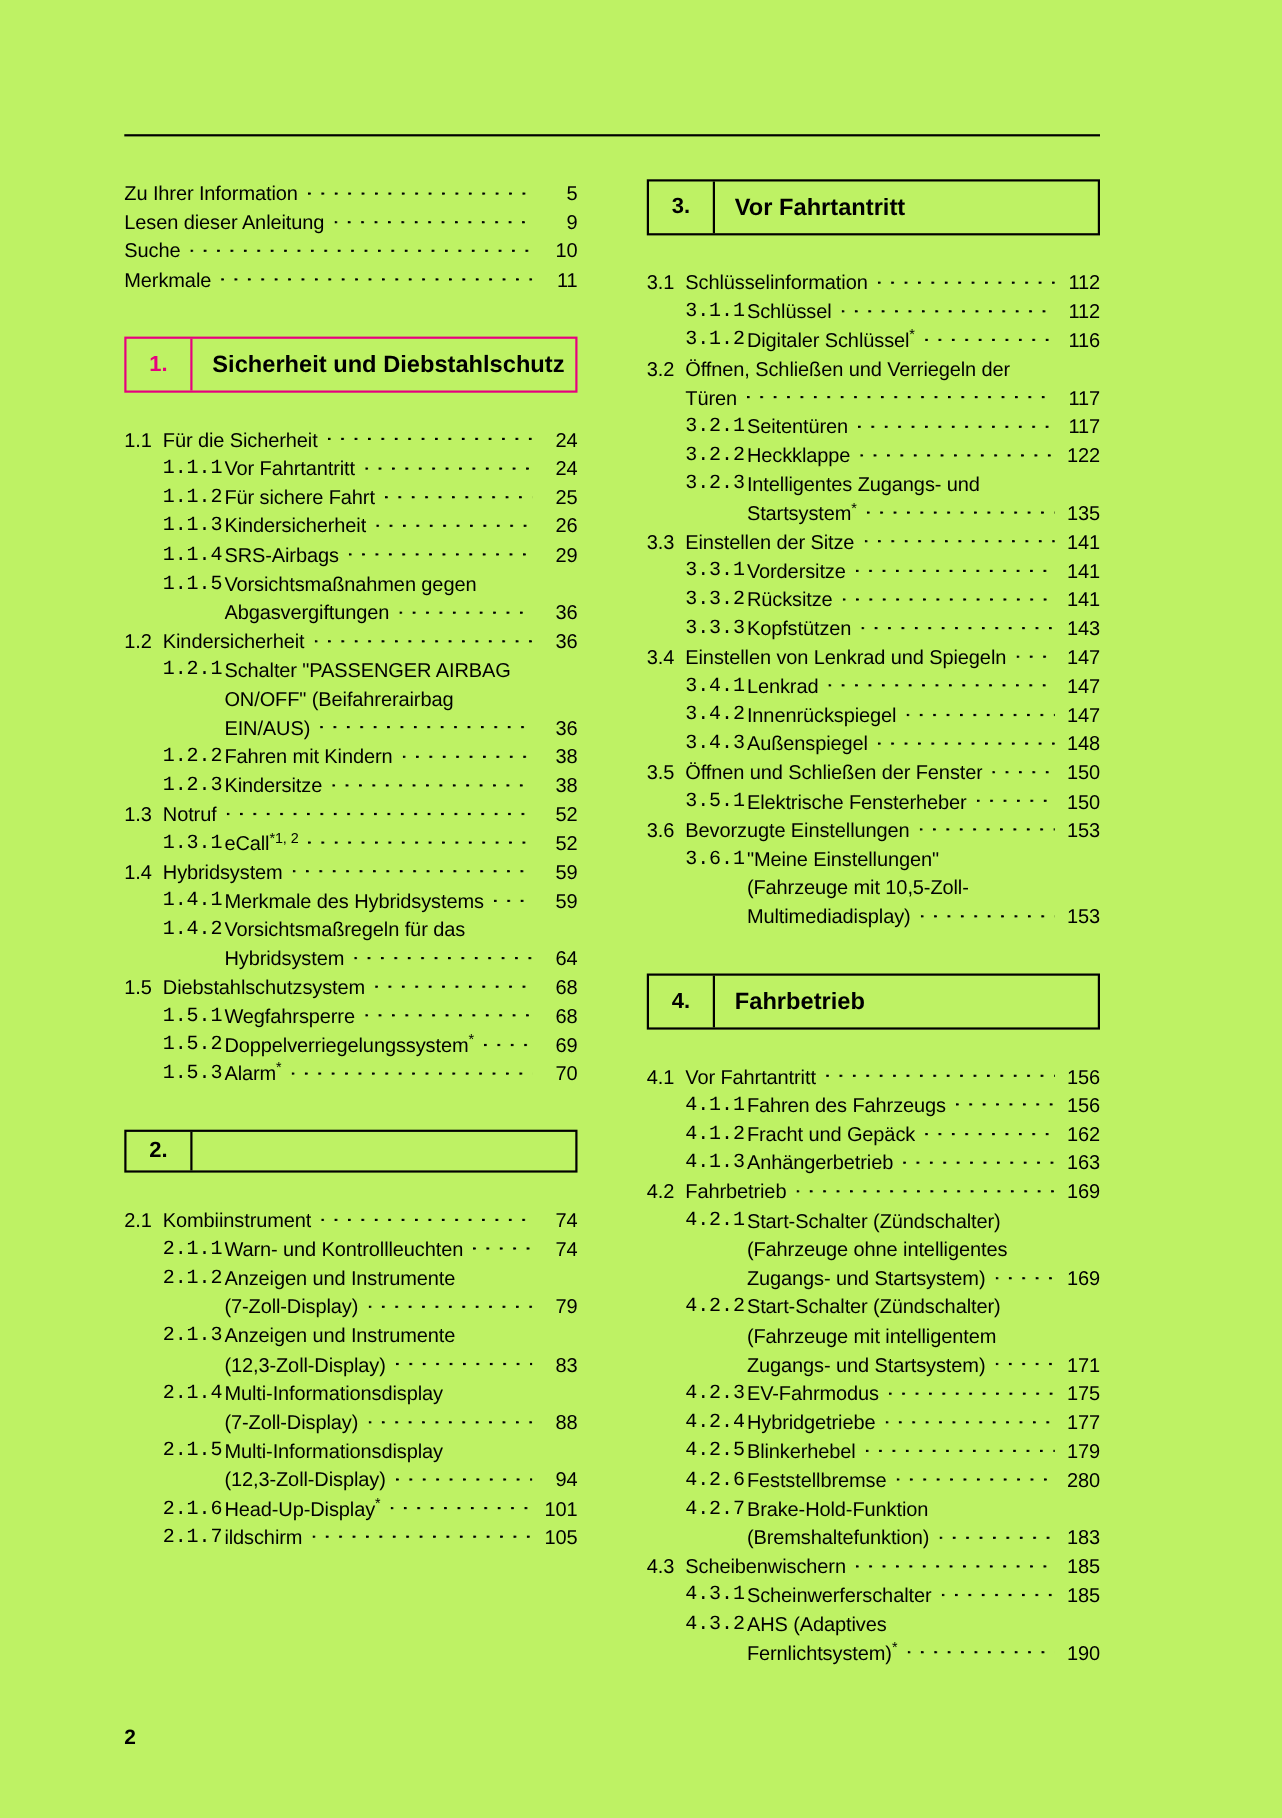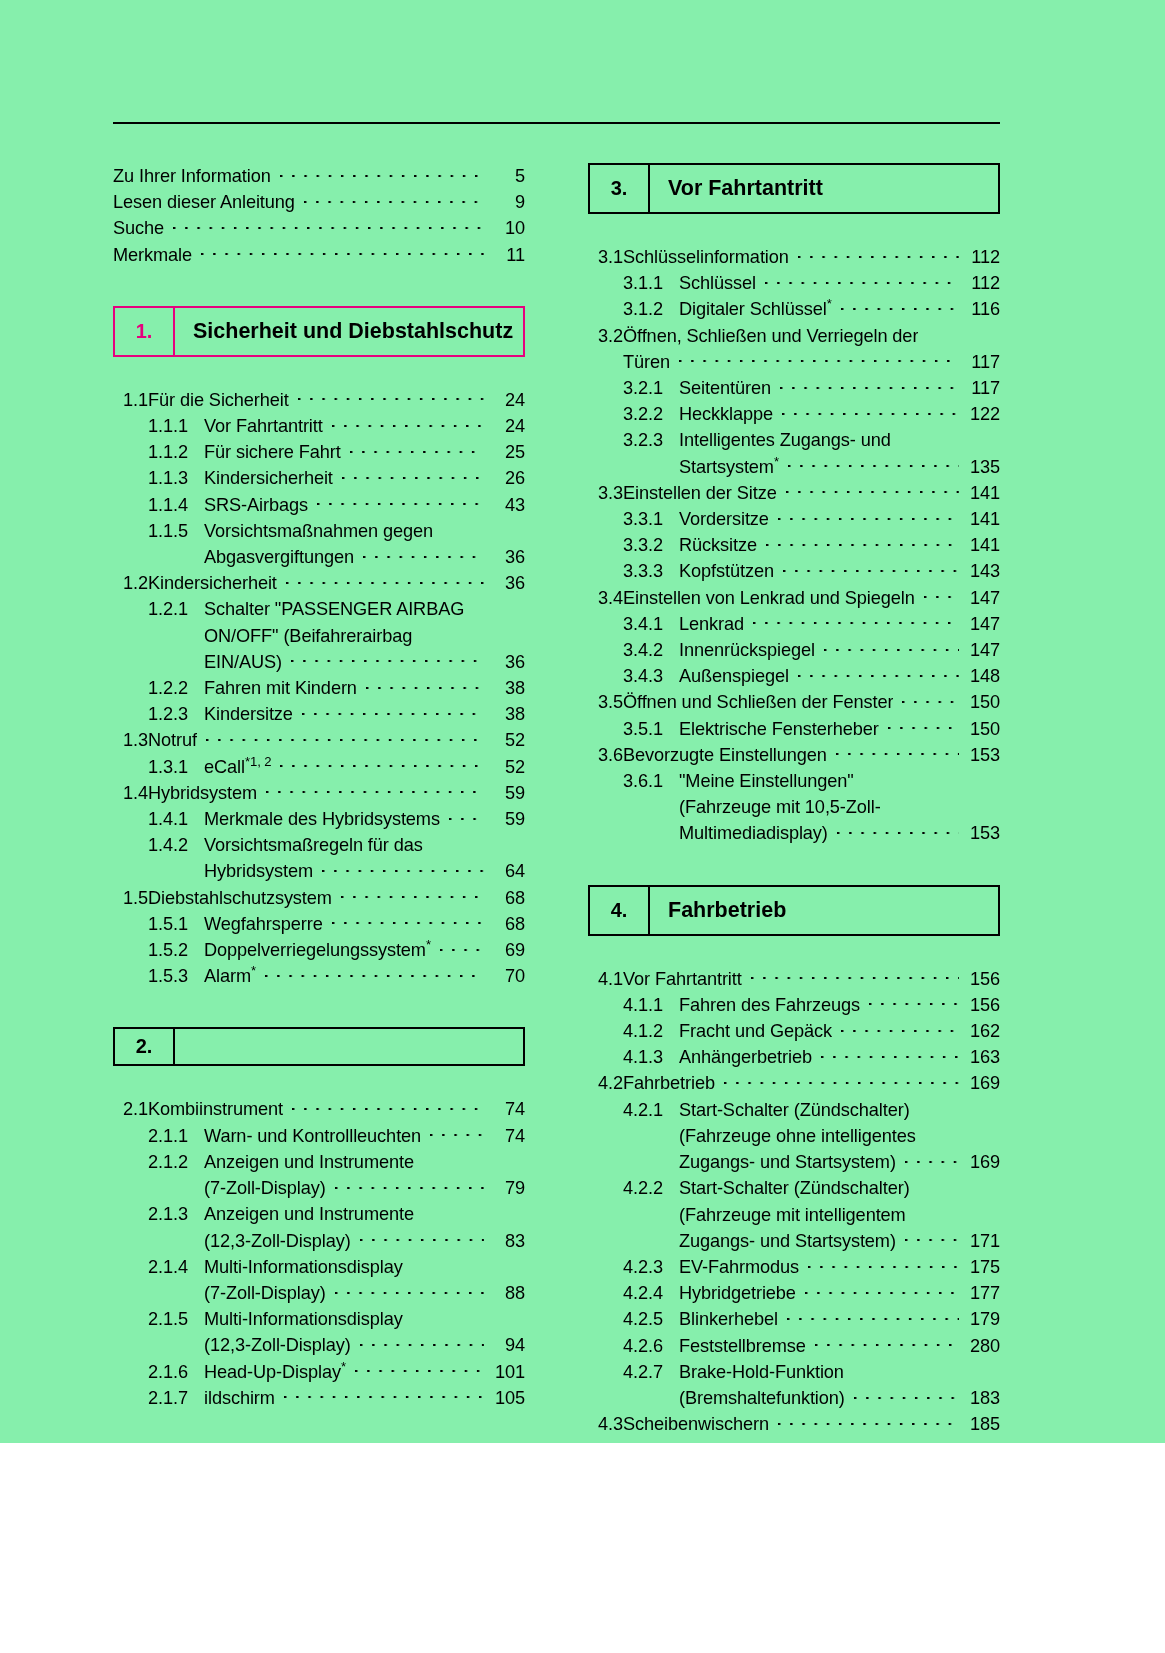--- a/index.html
+++ b/index.html
@@ -7,22 +7,22 @@
     padding: 0;
     background: #ffffff;
   }
   body {
     font-family: "Liberation Sans", "DejaVu Sans", sans-serif;
     color: #000000;
   }
   .page {
     position: relative;
     width: 1165px;
-    height: 1443px;
-    background: #86efac;
+    height: 1653px;
+    background: #bef264;
     box-sizing: border-box;
     overflow: hidden;
   }
   .top-rule {
     position: absolute;
     left: 113px;
     top: 122px;
     width: 887px;
     height: 2px;
     background: #000000;
@@ -44,22 +44,22 @@
     display: flex;
     align-items: flex-start;
     font-size: 18.2px;
     line-height: 26.2px;
     letter-spacing: -0.1px;
   }
   .toc-num {
     flex: 0 0 auto;
     white-space: nowrap;
   }
-  .lvl1 > .toc-num { width: 35px; text-align: right; }
-  .lvl2 > .toc-num { width: 56px; margin-left: 35px; }
+  .lvl1 > .toc-num { width: 35px; }
+  .lvl2 > .toc-num { width: 56px; margin-left: 35px; font-family: Liberation Mono, monospace; }
 
   .toc-body {
     flex: 1 1 auto;
     min-width: 0;
   }
   .toc-line {
     display: flex;
     align-items: baseline;
     width: 100%;
   }
@@ -252,21 +252,21 @@
                 <span class="toc-page">26</span>
               </div>
             </div>
           </div>
           <div class="toc-row lvl2">
             <span class="toc-num">1.1.4</span>
             <div class="toc-body">
               <div class="toc-line">
                 <span class="toc-label">SRS-Airbags</span>
                 <span class="leader"></span>
-                <span class="toc-page">43</span>
+                <span class="toc-page">29</span>
               </div>
             </div>
           </div>
           <div class="toc-row lvl2">
             <span class="toc-num">1.1.5</span>
             <div class="toc-body">
               <div class="cont-line">
                 <span class="toc-label">Vorsichtsmaßnahmen gegen</span>
               </div>
               <div class="toc-line">

